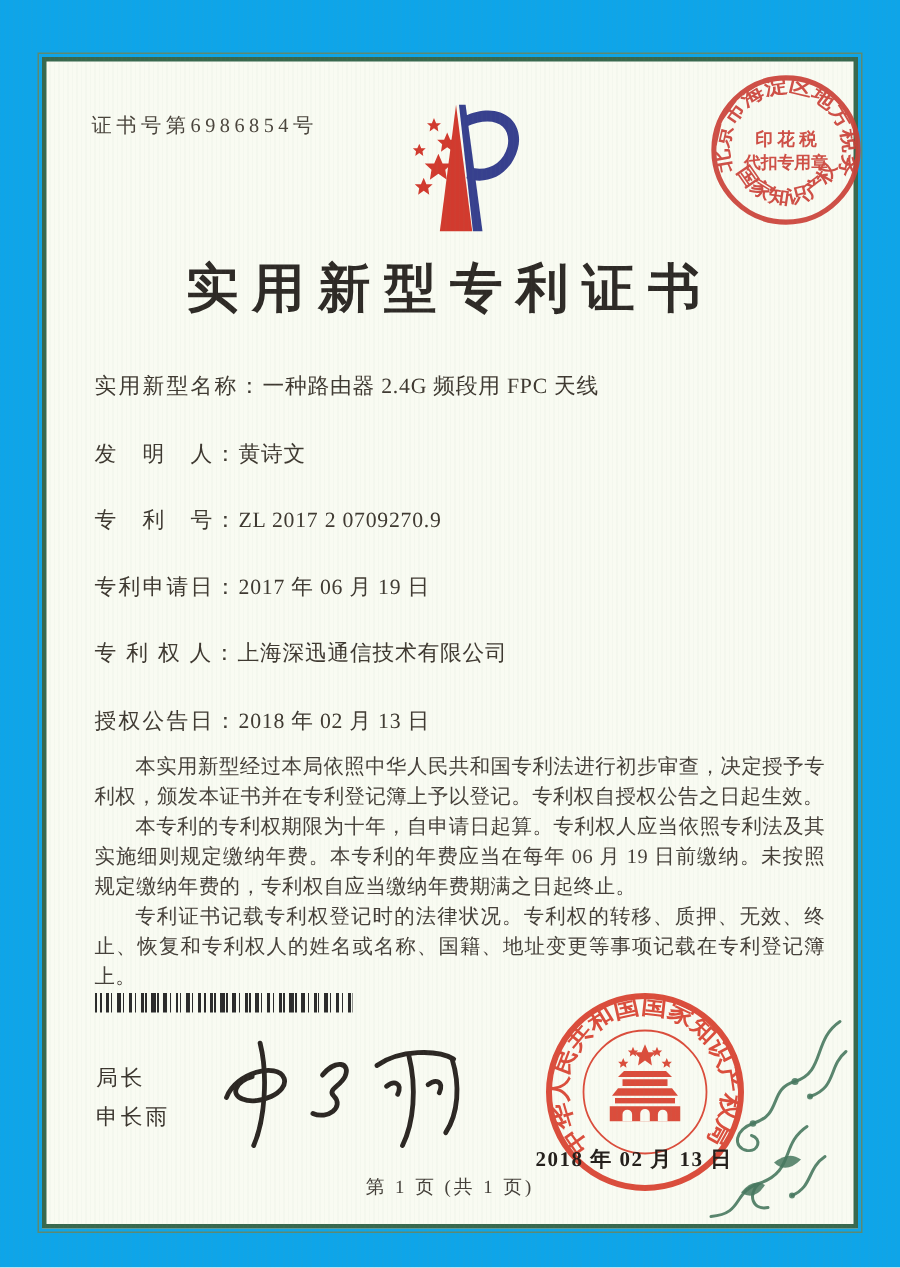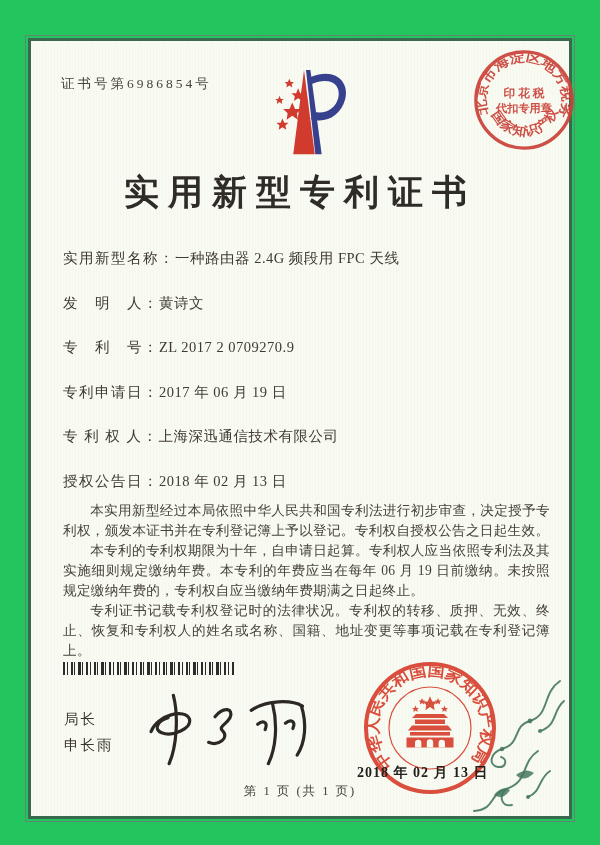--- a/index.html
+++ b/index.html
@@ -4,21 +4,21 @@
 <style>
   html,body{margin:0;padding:0;}
   body{
     width:600px;height:845px;
     background:#f4f3ec;
     font-family:"Liberation Serif","DejaVu Serif",serif;
     position:relative;overflow:hidden;
   }
   .page{
     position:absolute;inset:0;
-    background:#22c55e;
+    background:#0ea5e9;
   }
   .page::after{
     content:"";position:absolute;inset:0;pointer-events:none;
     background:repeating-linear-gradient(90deg, rgba(110,150,125,.035) 0 1px, transparent 1px 3px);
   }
   .frame{
     position:absolute;left:25px;top:35px;right:25px;bottom:23px;
     border:1px solid #5d8971;padding:2px;
   }
   .frame-inner{

